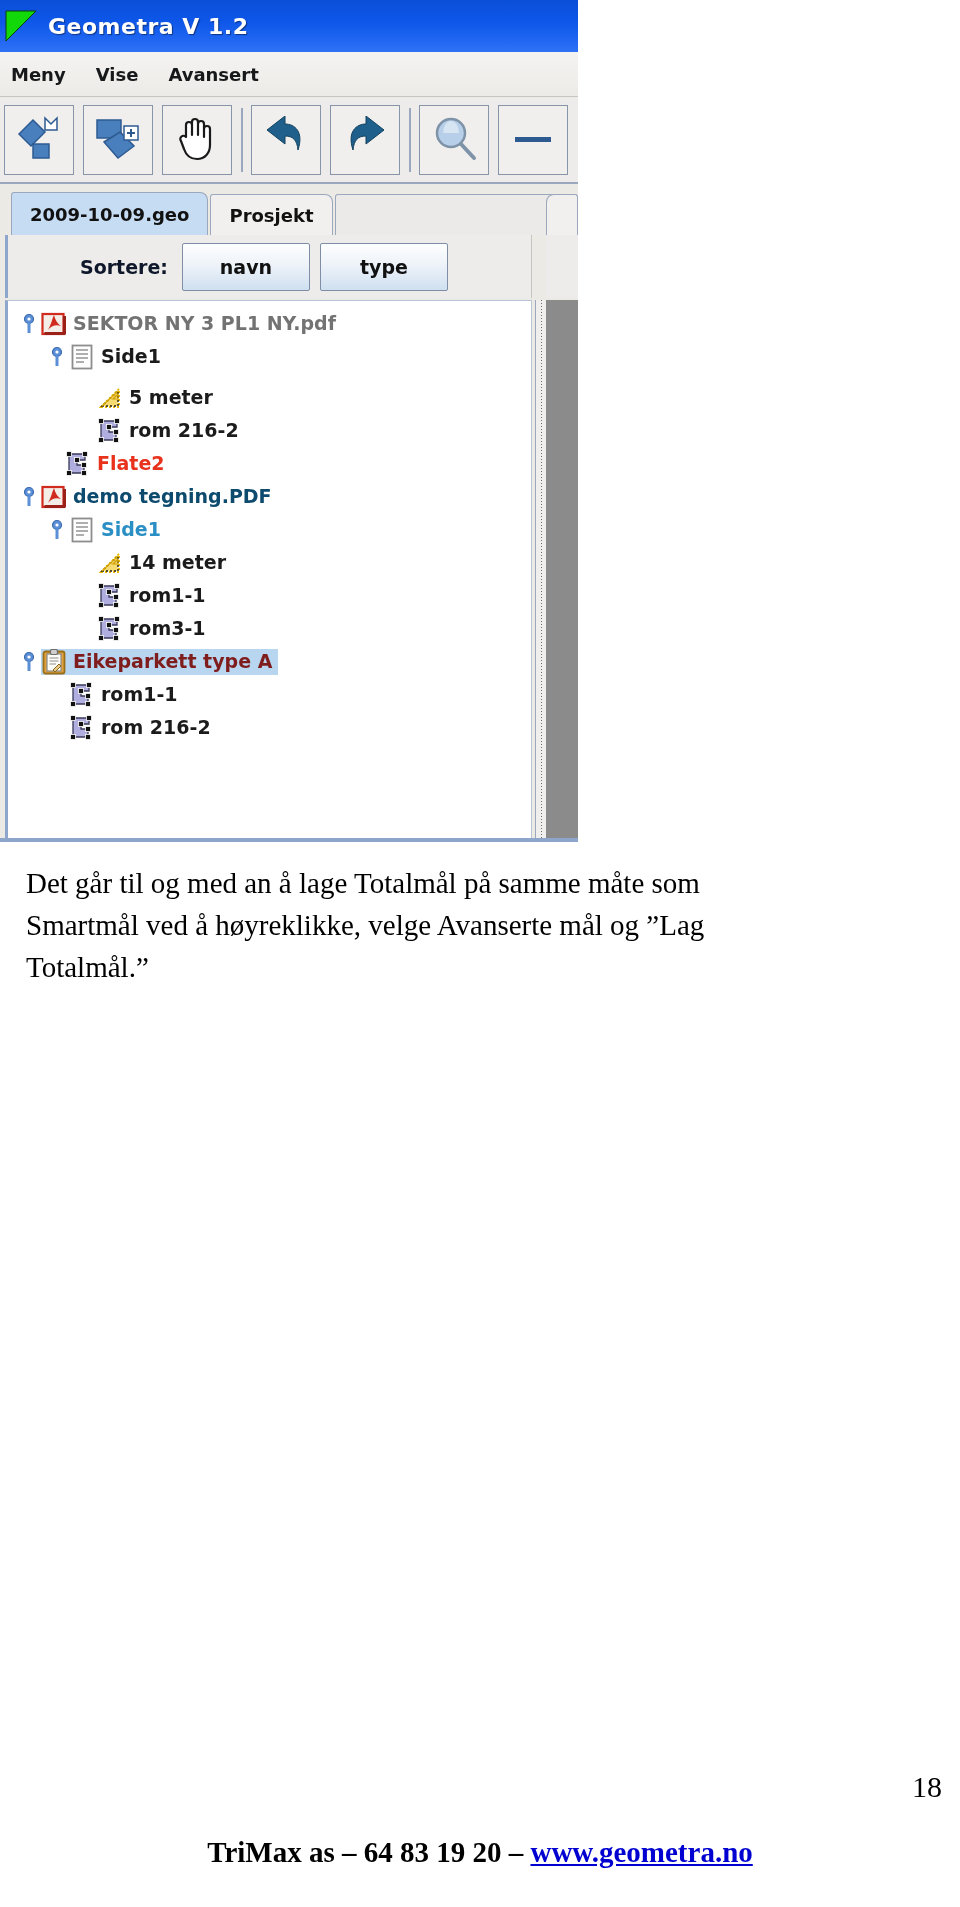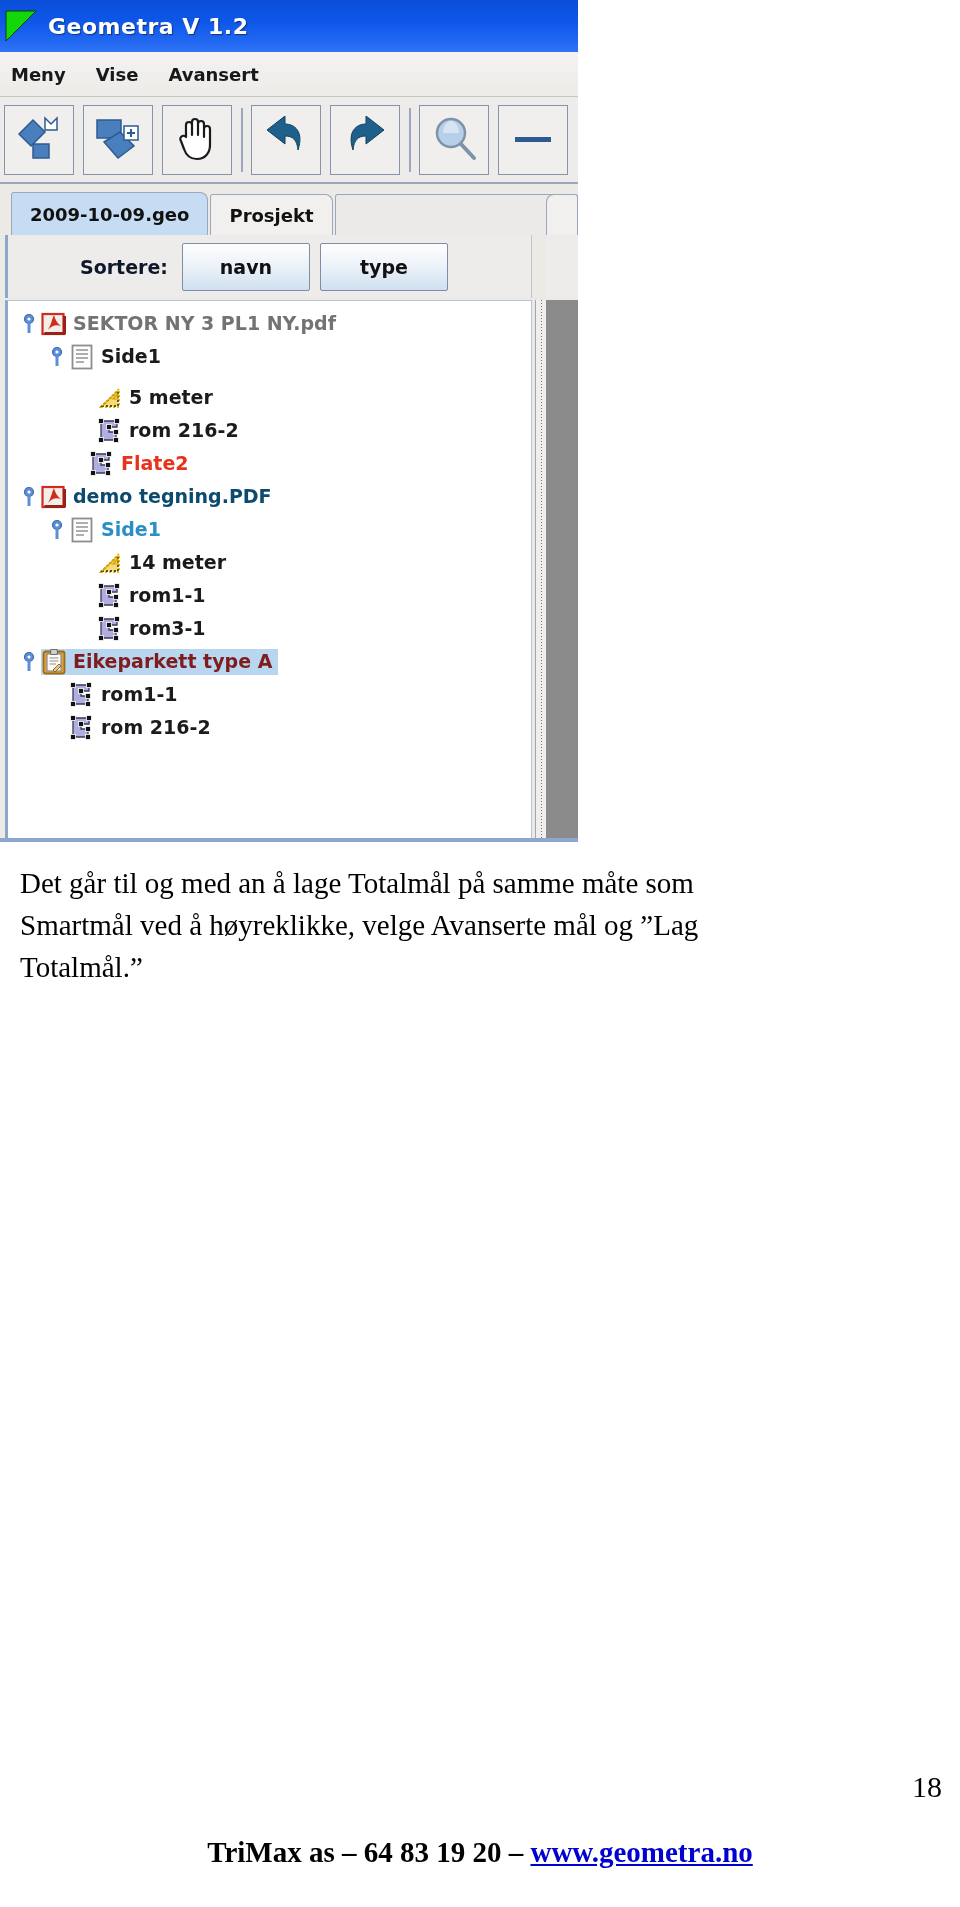--- a/index.html
+++ b/index.html
@@ -276,21 +276,21 @@
   #window-bottom {
     position: absolute;
     left: 0; top: 838px;
     width: 578px; height: 4px;
     background: #8ea6cb;
   }
 
   
   #doc-body {
     position: absolute;
-    left: 20px;
+    left: 26px;
     top: 862px;
     width: 744px;
   }
   #doc-body p {
     margin: 0;
     font-family: "Liberation Serif", serif;
     font-size: 29px;
     line-height: 42px;
     color: #000;
     text-align: left;
@@ -506,21 +506,21 @@
         <rect x="9.5" y="6.5" width="5" height="5"></rect>
         <rect x="16.5" y="11.5" width="5" height="5"></rect>
         <rect x="16.5" y="19.5" width="5" height="5"></rect>
         <rect x="1.5" y="19.5" width="5" height="5"></rect>
       </g>
     </svg>
           </span>
           <span class="node-label" style="color: rgb(27, 27, 27);">rom 216-2</span>
         </span>
       </div>
-      <div class="tree-row" style="padding-left: 60px;">
+      <div class="tree-row" style="padding-left: 36px;">
         <span class="handle"></span>
         <span class="sel-wrap" style="display: flex; align-items: center;">
           <span class="node-icon">
             <svg width="26" height="26" viewBox="0 0 26 26">
       <path d="M4 3 H20 V9 H12 V14 H19 V22 H4 Z" fill="#b0aede" stroke="#3a3a5a" stroke-width="1.3"></path>
       <g fill="#111" stroke="#fff" stroke-width="0.8">
         <rect x="1.5" y="0.5" width="5" height="5"></rect>
         <rect x="17.5" y="0.5" width="5" height="5"></rect>
         <rect x="9.5" y="6.5" width="5" height="5"></rect>
         <rect x="16.5" y="11.5" width="5" height="5"></rect>

